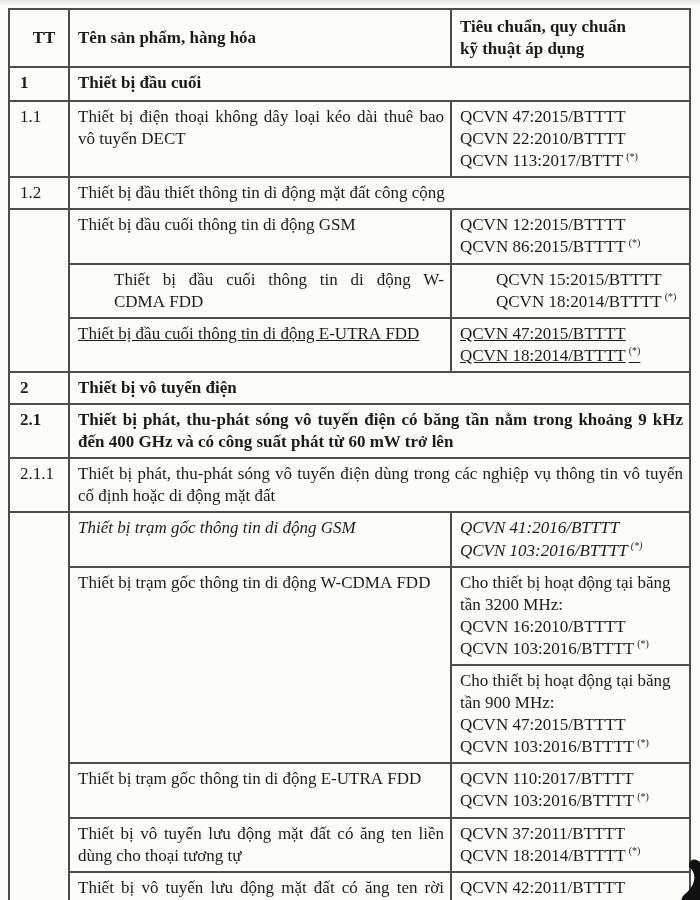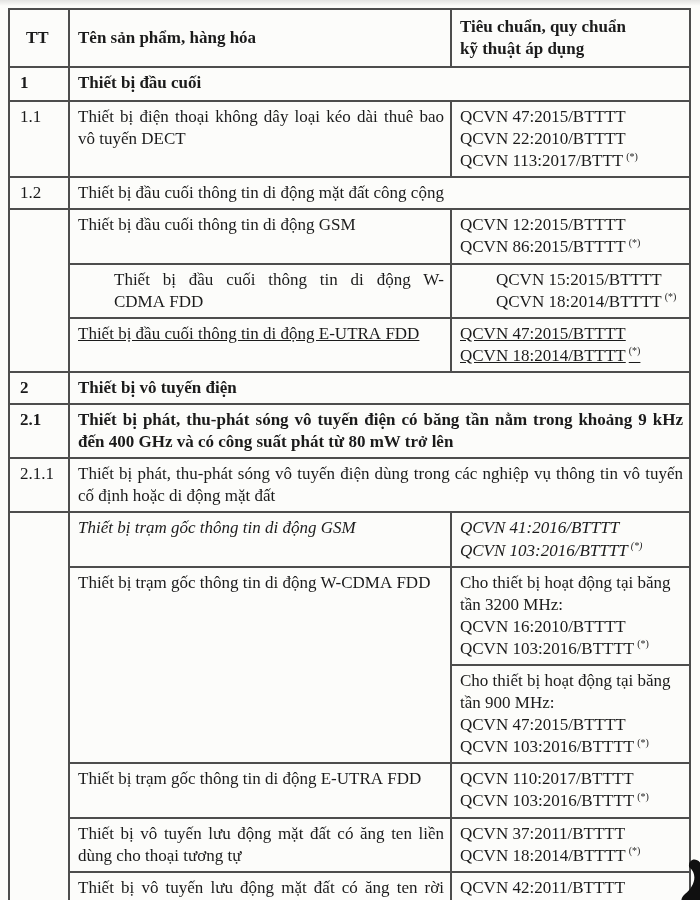--- a/index.html
+++ b/index.html
@@ -29,21 +29,21 @@
     font-size: 17px;
     line-height: 1.3;
     overflow: hidden;
   }
   td.num { padding-left: 10px; }
   tr.hdr td {
     vertical-align: middle;
     font-weight: bold;
     height: 48px;
   }
-  tr.hdr td.num { padding-left: 16px; }
+  tr.hdr td.num { text-align: center; padding-left: 16px; }
   .b { font-weight: bold; }
   td.product { text-align: justify; }
   .std-line { white-space: nowrap; }
   sup.fn {
     font-size: 10px;
     line-height: 0;
     margin-left: 3px;
   }
   
   tr.rh-s1   td { height: 24px; }
@@ -96,21 +96,21 @@
       <td class="product">Thiết bị điện thoại không dây loại kéo dài thuê bao vô tuyến DECT</td>
       <td>
         <div class="std-line"><span>QCVN 47:2015/BTTTT</span></div>
         <div class="std-line"><span>QCVN 22:2010/BTTTT</span></div>
         <div class="std-line"><span>QCVN 113:2017/BTTT</span><sup class="fn">(*)</sup></div>
       </td>
     </tr>
 
     <tr class="rh-s12">
       <td class="num">1.2</td>
-      <td colspan="2">Thiết bị đầu cuối thông tin di động mặt đất công cộng</td>
+      <td colspan="2">Thiết bị đầu thiết thông tin di động mặt đất công cộng</td>
     </tr>
 
     <tr class="rh-r12a">
       <td class="num" rowspan="3"></td>
       <td class="product">Thiết bị đầu cuối thông tin di động GSM</td>
       <td>
         <div class="std-line"><span>QCVN 12:2015/BTTTT</span></div>
         <div class="std-line"><span>QCVN 86:2015/BTTTT</span><sup class="fn">(*)</sup></div>
       </td>
     </tr>
@@ -129,21 +129,21 @@
       </td>
     </tr>
 
     <tr class="rh-s2">
       <td class="num b">2</td>
       <td class="b" colspan="2">Thiết bị vô tuyến điện</td>
     </tr>
 
     <tr class="rh-s21">
       <td class="num b">2.1</td>
-      <td class="b product" colspan="2">Thiết bị phát, thu-phát sóng vô tuyến điện có băng tần nằm trong khoảng 9 kHz đến 400 GHz và có công suất phát từ 80 mW trở lên</td>
+      <td class="b product" colspan="2">Thiết bị phát, thu-phát sóng vô tuyến điện có băng tần nằm trong khoảng 9 kHz đến 400 GHz và có công suất phát từ 60 mW trở lên</td>
     </tr>
 
     <tr class="rh-s211">
       <td class="num">2.1.1</td>
       <td class="product" colspan="2">Thiết bị phát, thu-phát sóng vô tuyến điện dùng trong các nghiệp vụ thông tin vô tuyến cố định hoặc di động mặt đất</td>
     </tr>
 
     <tr class="rh-r211a">
       <td class="num" rowspan="7"></td>
       <td class="product">Thiết bị trạm gốc thông tin di động GSM</td>

